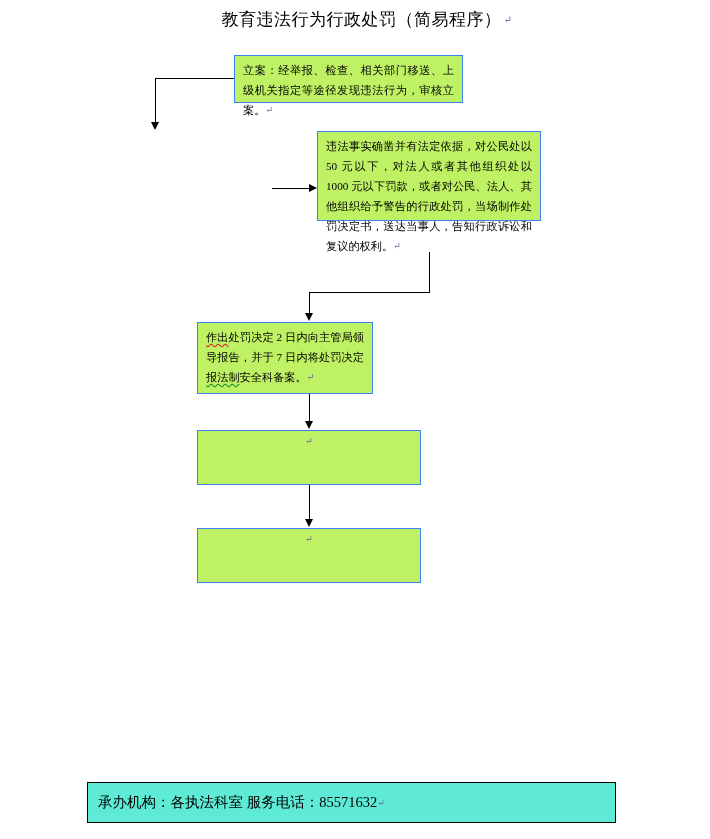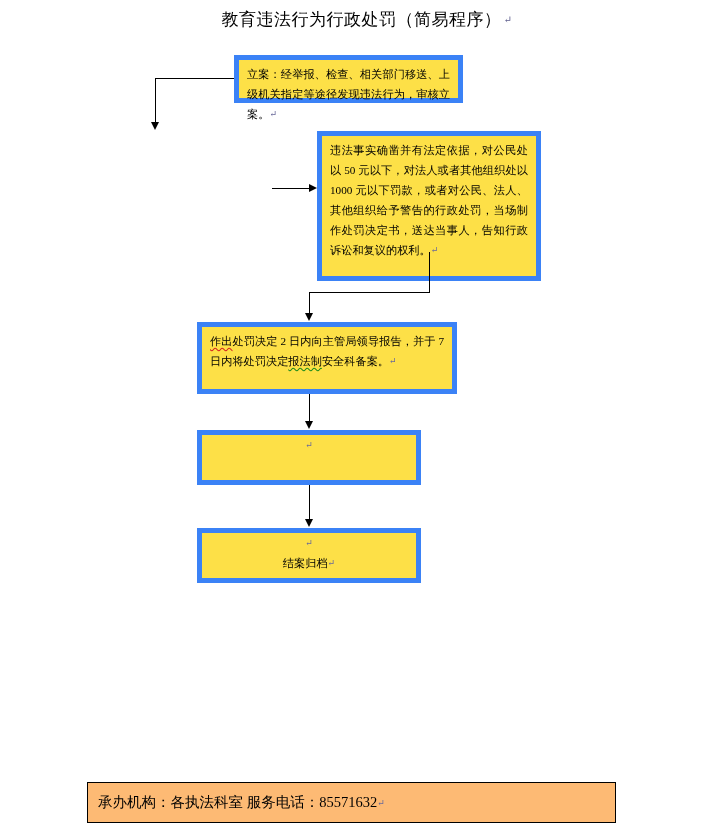--- a/index.html
+++ b/index.html
@@ -34,22 +34,22 @@
   }
   .title .pilcrow {
     font-size: 10px;
     color: #5a5a8a;
     vertical-align: 2px;
     margin-left: 2px;
   }
   .box {
     position: absolute;
     box-sizing: border-box;
-    border: 5px solid #3b82f6;
-    background: #fde047;
+    border: 1px solid #3b82f6;
+    background: #bef264;
     font-size: 11.2px;
     line-height: 20px;
     font-family: "Liberation Serif", "DejaVu Serif", serif;
   }
   .box .inner {
     padding: 4px 8px 0 8px;
     text-align: justify;
     text-justify: inter-ideograph;
   }
   .box.center .inner {
@@ -86,21 +86,21 @@
     position: absolute;
     width: 0; height: 0;
     border-top: 4px solid transparent;
     border-bottom: 4px solid transparent;
     border-left: 8px solid #000000;
   }
   .footer-box {
     position: absolute;
     box-sizing: border-box;
     border: 1px solid #000000;
-    background: #fdba74;
+    background: #5eead4;
     display: flex;
     align-items: center;
     font-size: 14.5px;
     font-family: "Liberation Serif", "DejaVu Serif", serif;
   }
   .footer-box .ftext { padding-left: 10px; white-space: nowrap; }
 </style>
 </head>
 <body>
 
@@ -117,53 +117,52 @@
   </div>
 
   <div class="line h" style="left:155px; top:78px; width:79px;"></div>
   <div class="line v" style="left:155px; top:78px; height:45px;"></div>
   <div class="arrow-down" style="left:151px; top:122px;"></div>
 
 
   <div class="line h" style="left:272px; top:188px; width:40px;"></div>
   <div class="arrow-right" style="left:309px; top:184px;"></div>
 
-  <div class="box" style="left:317px; top:131px; width:224px; height:150px;">
+  <div class="box" style="left:317px; top:131px; width:224px; height:90px;">
     <div class="inner">
       <span>违法事实确凿并有法定依据，对公民处以 50 元以下，对法人或者其他组织处以 1000 元以下罚款，或者对公民、法人、其他组织给予警告的行政处罚，当场制作处罚决定书，送达当事人，告知行政诉讼和复议的权利。</span><span class="pilcrow">↵</span>
     </div>
   </div>
 
   <div class="line v" style="left:429px; top:252px; height:40px;"></div>
   <div class="line h" style="left:309px; top:292px; width:121px;"></div>
   <div class="line v" style="left:309px; top:292px; height:22px;"></div>
   <div class="arrow-down" style="left:305px; top:313px;"></div>
 
-  <div class="box" style="left:197px; top:322px; width:260px; height:72px;">
+  <div class="box" style="left:197px; top:322px; width:176px; height:72px;">
     <div class="inner">
       <span class="sq-red">作出</span><span>处罚决定 2 日内向主管局领导报告，并于 7 日内将处罚决定</span><span class="sq-green">报法制</span><span>安全科备案。</span><span class="pilcrow">↵</span>
     </div>
   </div>
 
   <div class="line v" style="left:309px; top:394px; height:28px;"></div>
   <div class="arrow-down" style="left:305px; top:421px;"></div>
 
   <div class="box center" style="left:197px; top:430px; width:224px; height:55px;">
     <div class="inner">
       <div><span class="pilcrow">↵</span></div>
     </div>
   </div>
 
   <div class="line v" style="left:309px; top:485px; height:34px;"></div>
   <div class="arrow-down" style="left:305px; top:519px;"></div>
 
   <div class="box center" style="left:197px; top:528px; width:224px; height:55px;">
     <div class="inner">
       <div><span class="pilcrow">↵</span></div>
-      <div><span>结案归档</span><span class="pilcrow">↵</span></div>
     </div>
   </div>
 
   <div class="footer-box" style="left:87px; top:782px; width:529px; height:41px;">
     <div class="ftext">
       <span>承办机构：各执法科室  服务电话：85571632</span><span class="pilcrow">↵</span>
     </div>
   </div>
 
 </div>

